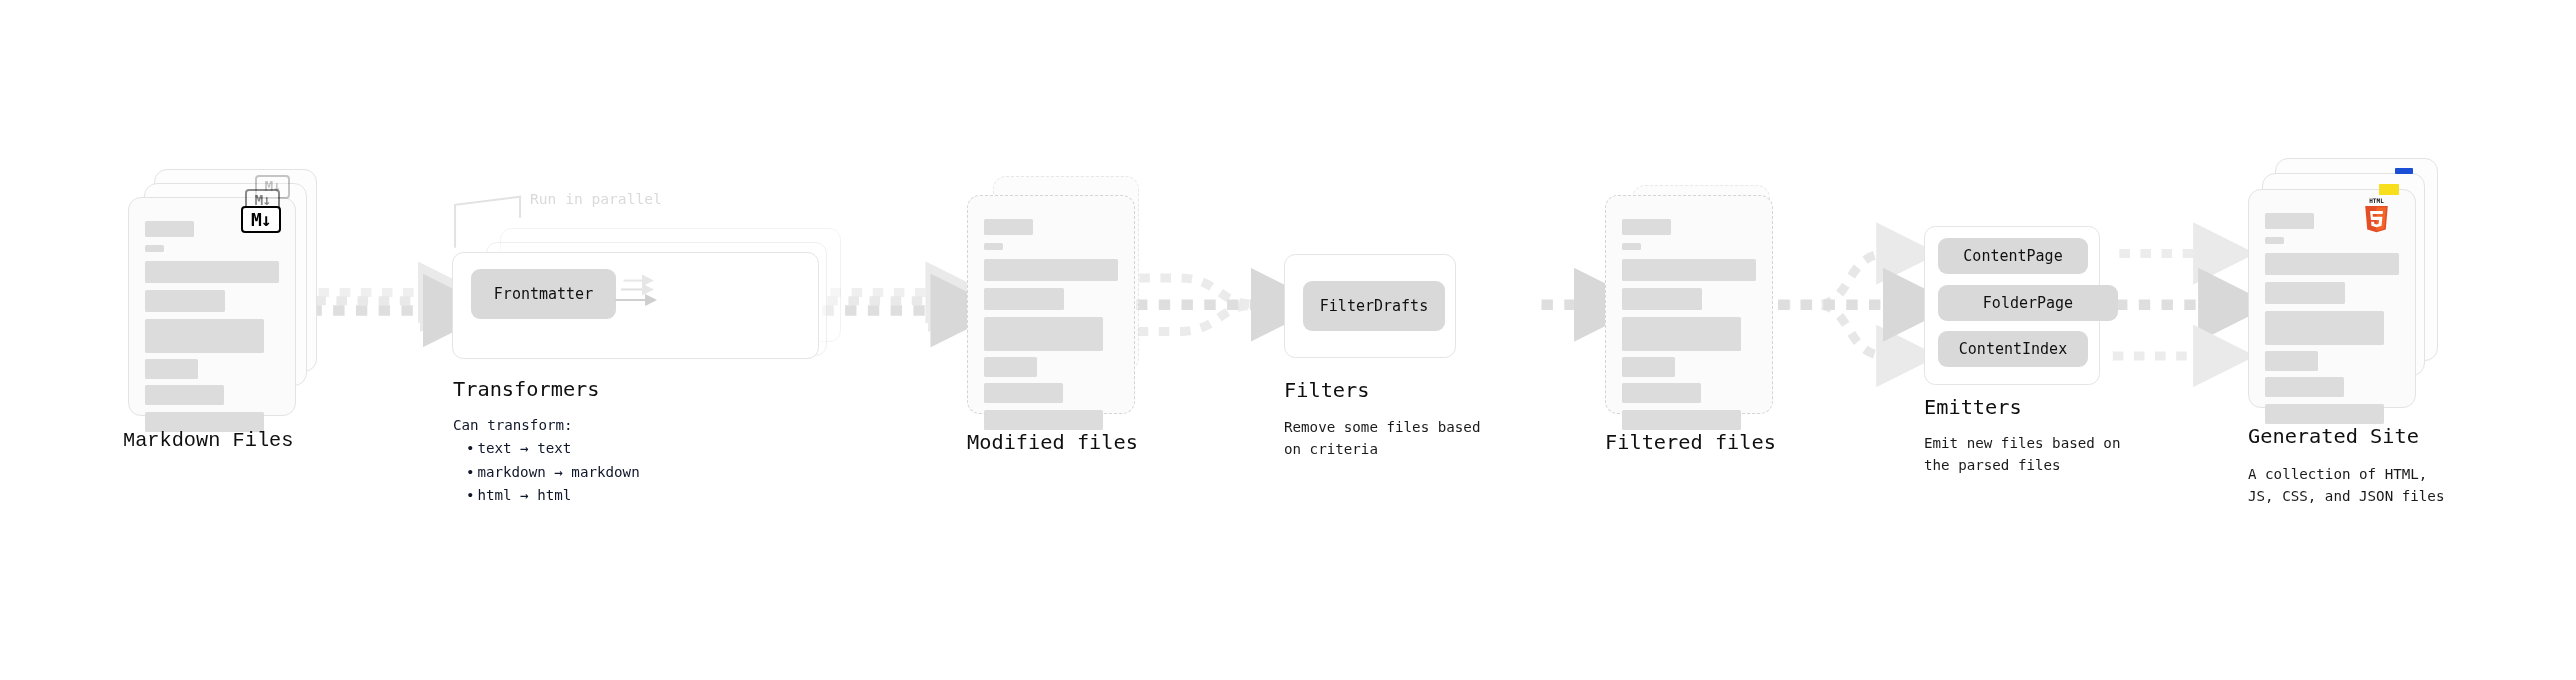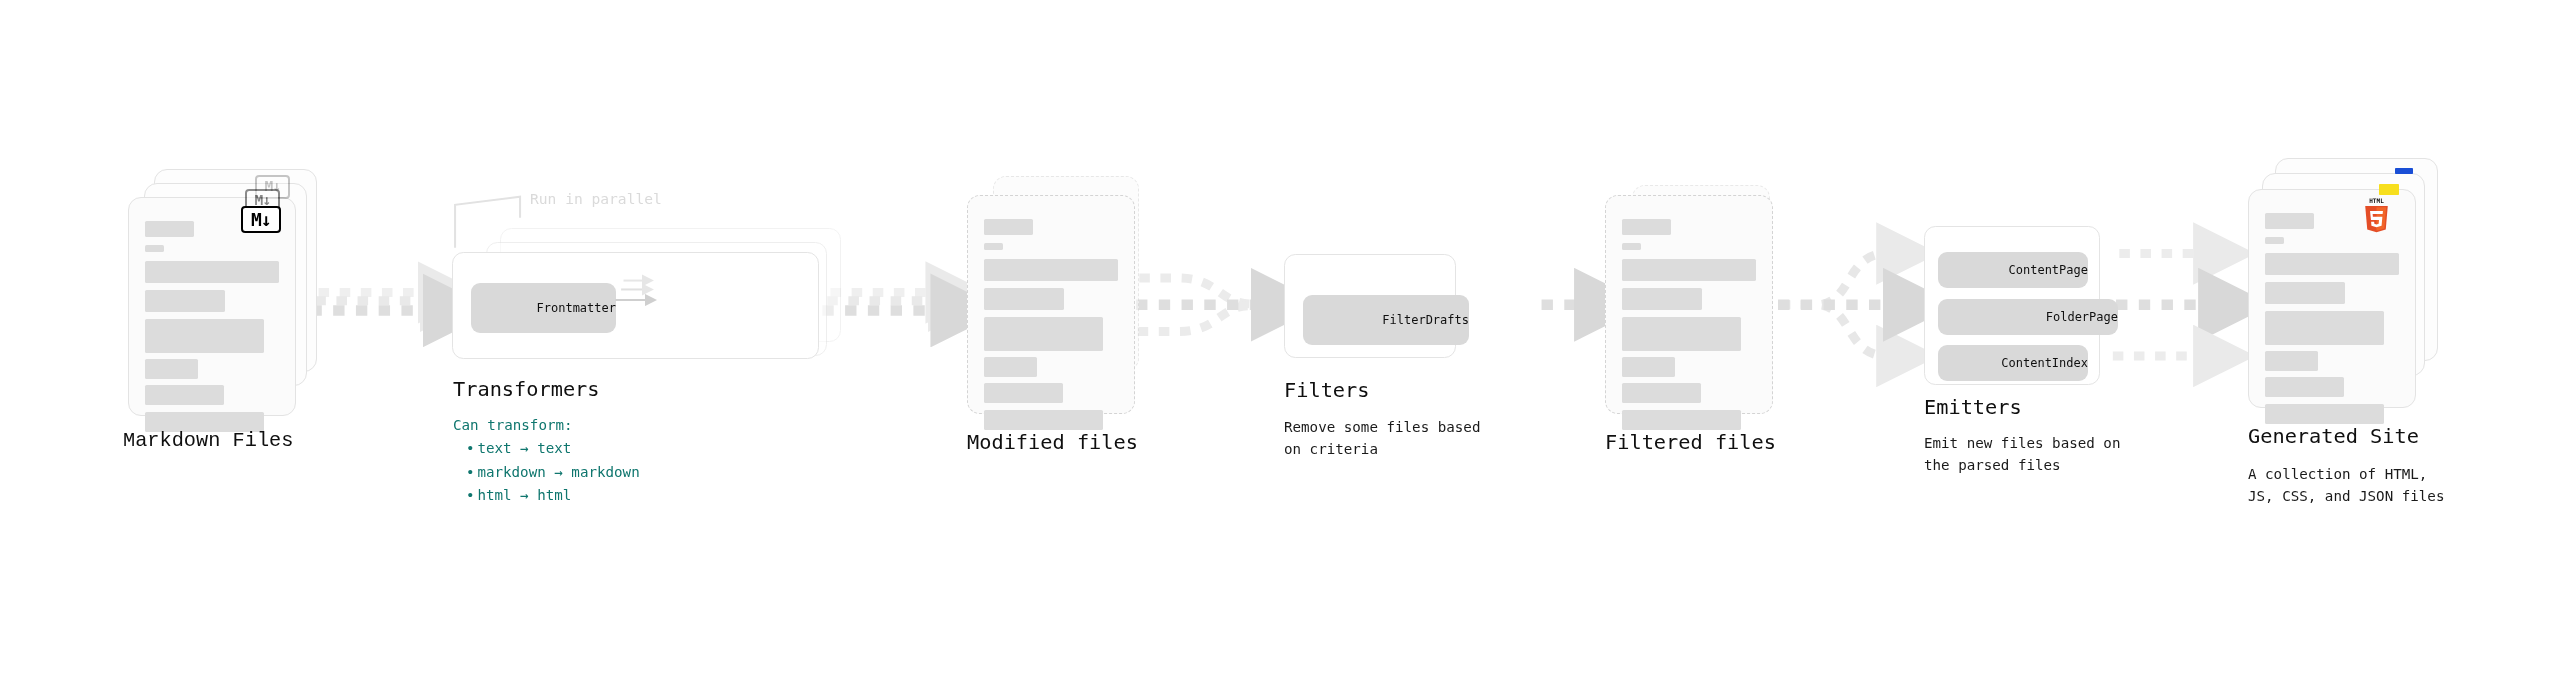--- a/index.html
+++ b/index.html
@@ -24,35 +24,35 @@
   
   .title{
     position:absolute;font-size:20.3px;font-weight:400;letter-spacing:0px;
     color:#0f0f0f;white-space:nowrap;line-height:1;
   }
   .desc{
     position:absolute;font-size:14.2px;color:#1a1a1a;line-height:1.55;
     white-space:pre-line;
   }
   .desc-tight{
-    position:absolute;font-size:14.2px;color:#0f766e;line-height:1.65;
+    position:absolute;font-size:14.2px;color:#0f172a;line-height:1.65;
   }
   .bullets{margin:0;padding:0 0 0 13px;list-style:none;}
   .bullets li{position:relative;padding-left:11.4px;}
   .bullets li:before{content:"\2022";position:absolute;left:0;top:0;}
 
   
   .module{
     position:absolute;border:1.6px solid #e4e4e4;border-radius:11.4px;
     background:#ffffff;box-sizing:border-box;
   }
   .chip{
     position:absolute;background:#d9d9d9;border-radius:9px;
-    display:flex;align-items:center;justify-content:flex-end;
-    font-size:12px;color:#101010;box-sizing:border-box;white-space:nowrap;margin-top:14px;
+    display:flex;align-items:center;justify-content:center;
+    font-size:15px;color:#101010;box-sizing:border-box;white-space:nowrap;
   }
 
   
   .md-badge{
     position:absolute;border:2.4px solid #000;border-radius:4.1px;background:#fff;
     display:flex;align-items:center;justify-content:center;
     font-weight:bold;color:#000;line-height:1;letter-spacing:-0.8px;
   }
   
   .html5{position:absolute;}
@@ -195,21 +195,21 @@
       <div class="bar" style="left:16.3px;top:92px;width:80px;height:22px;"></div>
       <div class="bar" style="left:16.3px;top:121px;width:119px;height:34px;"></div>
       <div class="bar" style="left:16.3px;top:161px;width:53px;height:19.5px;"></div>
       <div class="bar" style="left:16.3px;top:187px;width:79px;height:20.3px;"></div>
       <div class="bar" style="left:16.3px;top:214px;width:119px;height:19.5px;"></div>
     </div>
   </div>
   <div class="title" style="left:967px;top:432px;">Modified files</div>
 
   <div class="module" style="left:1284px;top:254px;width:172px;height:104px;">
-    <div class="chip" style="left:18px;top:26px;width:166px;height:50px;">
+    <div class="chip" style="left:18px;top:26px;width:142px;height:50px;">
       <span>FilterDrafts</span>
     </div>
   </div>
   <div class="title" style="left:1284px;top:380px;">Filters</div>
   <div class="desc" style="left:1284px;top:416px;width:268px;">Remove some files based
 on criteria</div>
 
   <div class="doc-stack">
     <div class="doc dashed" style="left:1632px;top:185px;width:138px;height:187px;opacity:.5;"></div>
     <div class="doc dashed" style="left:1605px;top:195px;width:168px;height:219px;">

